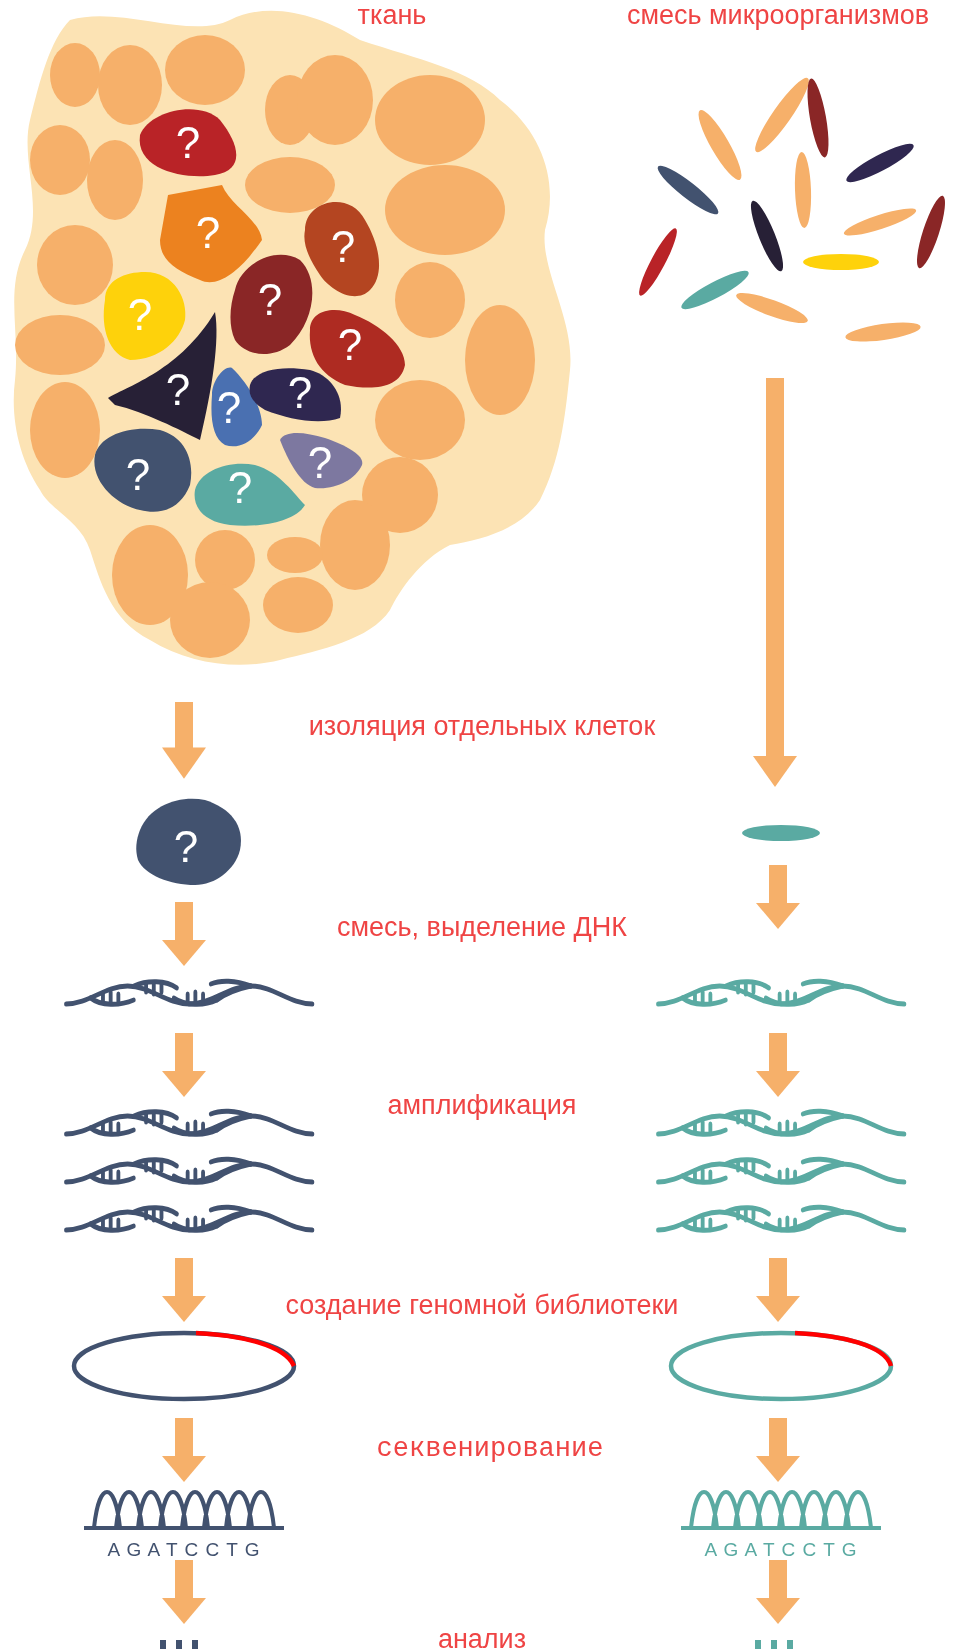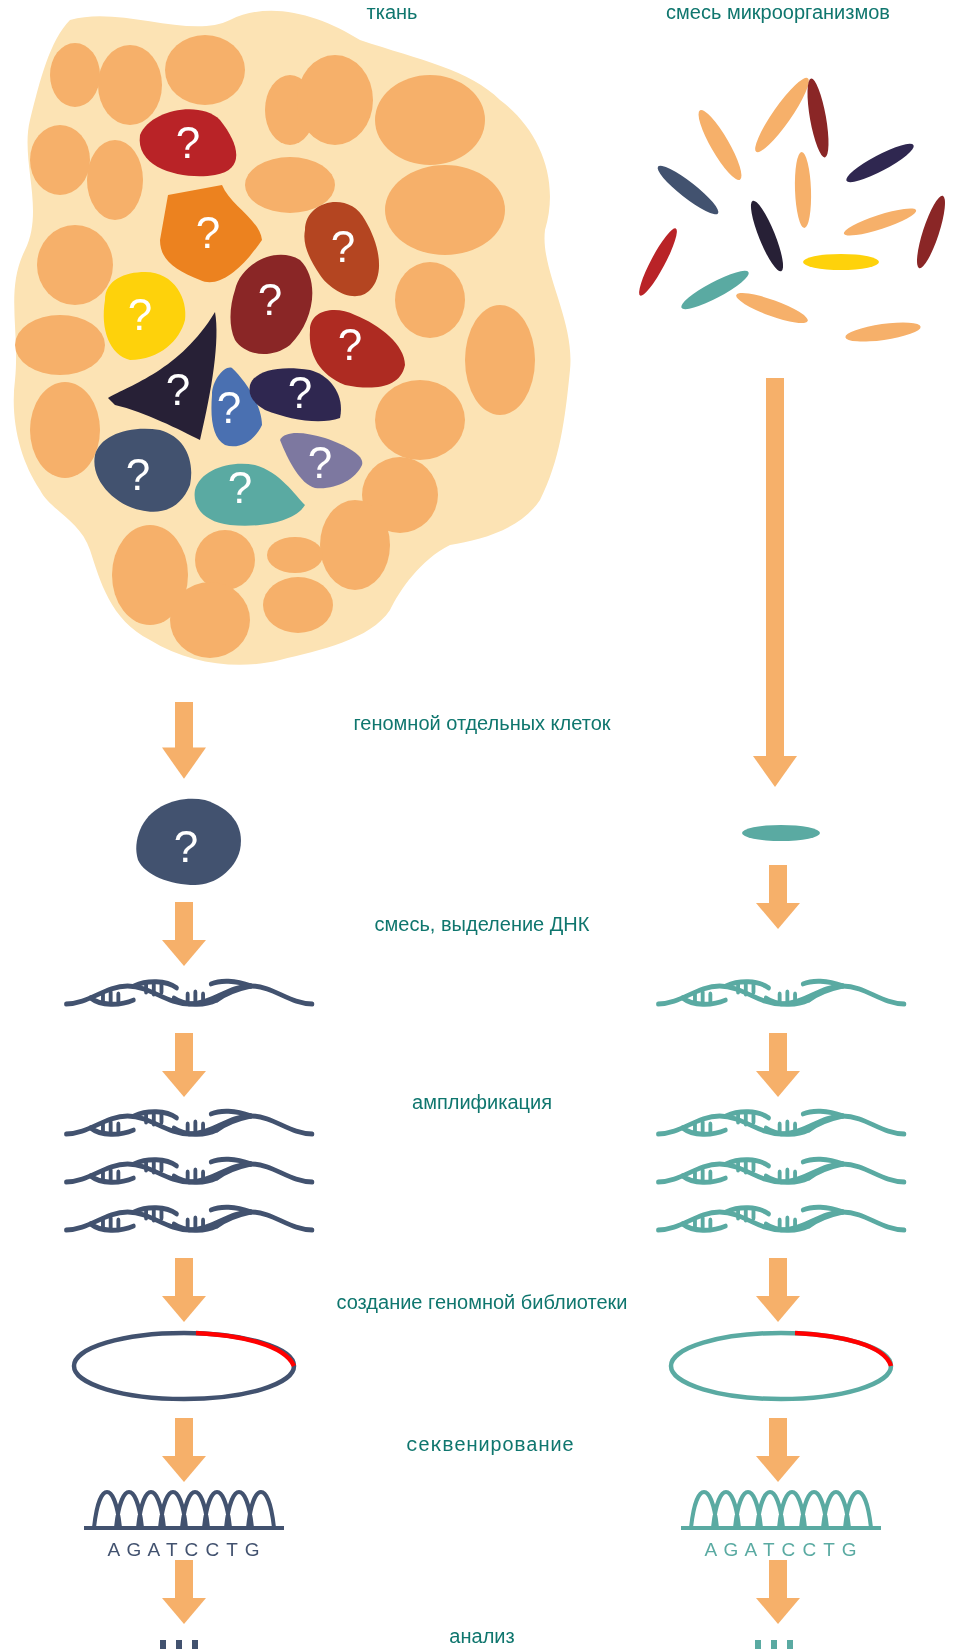--- a/index.html
+++ b/index.html
@@ -1,30 +1,30 @@
 <!DOCTYPE html>
 <html><head>
 <meta charset="utf-8">
 <style>
   html, body { margin: 0; padding: 0; background: #ffffff; }
   body { width: 960px; height: 1649px; position: relative; overflow: hidden;
          font-family: "Liberation Sans", sans-serif; }
-  .label { position: absolute; color: #0f766e; font-size: 20px; white-space: nowrap;
+  .label { position: absolute; color: #ef4444; font-size: 27px; white-space: nowrap;
            transform: translateX(-50%); line-height: 1; }
   svg#diagram { position: absolute; left: 0; top: 0; }
   .seq-text { font-family: "Liberation Sans", sans-serif; font-size: 19px; letter-spacing: 1px; }
   .q { font-family: "Liberation Sans", sans-serif; font-size: 44px; fill: #ffffff; text-anchor: middle; }
 </style>
 </head>
 <body>
 
 <div class="label" style="left:392px; top:2px;">ткань</div>
 <div class="label" style="left:778px; top:2px;text-align:center;">смесь микроорганизмов</div>
 
-<div class="label" style="left:482px; top:713px;">геномной отдельных клеток</div>
+<div class="label" style="left:482px; top:713px;">изоляция отдельных клеток</div>
 <div class="label" style="left:482px; top:914px;">смесь, выделение ДНК</div>
 <div class="label" style="left:482px; top:1092px;">амплификация</div>
 <div class="label" style="left:482px; top:1276px;margin-top:16px;">создание геномной библиотеки</div>
 <div class="label" style="left:490px; top:1436px;font-family:Liberation Mono, monospace;">секвенирование</div>
 <div class="label" style="left:482px; top:1578px;margin-top:48px;">анализ</div>
 
 <svg id="diagram" width="960" height="1649" viewBox="0 0 960 1649" xmlns="http://www.w3.org/2000/svg">
   <defs>
     <g id="arrow-short">
       <rect x="-9" y="0" width="18" height="40"></rect>

